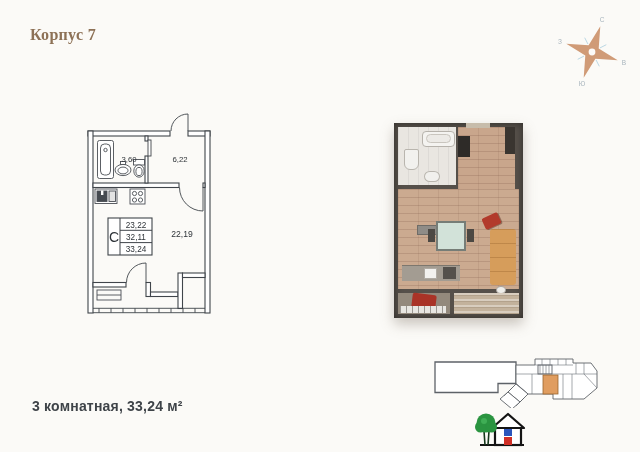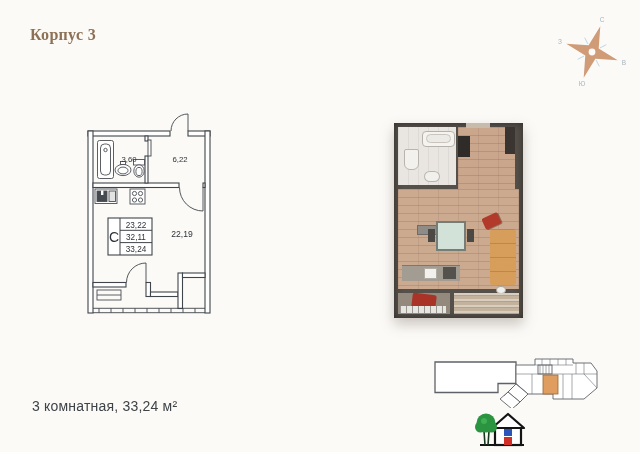--- a/index.html
+++ b/index.html
@@ -14,21 +14,21 @@
   .title{
     left:30px;top:26px;
     font-family:"Liberation Serif",serif;
     font-size:16px;font-weight:600;letter-spacing:.3px;
     color:#8d7156;
   }
 
   
   .caption{
     left:32px;top:398px;
-    font-size:14px;font-weight:400;letter-spacing:.2px;
+    font-size:14px;font-weight:700;letter-spacing:.2px;
     color:#3e4348;
     text-align:center;
   }
 
   
   .render3d{
     left:394px;top:123px;width:129px;height:195px;
     background:#56504a;
     box-shadow:0 6px 12px rgba(110,95,80,.35), inset 0 0 9px rgba(0,0,0,.45);
   }
@@ -72,21 +72,21 @@
   .brand-text{
     left:528px;top:420px;
     font-size:23px;font-weight:800;letter-spacing:-0.8px;color:#161616;
   }
 </style>
 </head>
 <body>
 
 <div class="stage">
 
-  <div class="abs title">Корпус 3</div>
+  <div class="abs title">Корпус 7</div>
 
   <svg class="abs" style="left:550px;top:8px;" width="84" height="84" viewBox="0 0 84 84">
     <g stroke="#bcd8e4" stroke-width="1">
       <line x1="50.0" y1="39.9" x2="56.3" y2="36.7"></line>
       <line x1="46.1" y1="52.0" x2="49.3" y2="58.3"></line>
       <line x1="34.0" y1="48.1" x2="27.7" y2="51.3"></line>
       <line x1="37.9" y1="36.0" x2="34.7" y2="29.7"></line>
     </g>
     <polygon points="50.3,18.3 48.7,40.6 67.7,52.3 45.4,50.7 33.7,69.7 35.3,47.4 16.3,35.7 38.6,37.3" fill="#d09b77"></polygon>
     <circle cx="42" cy="44" r="3.4" fill="#fcfbf9"></circle>

